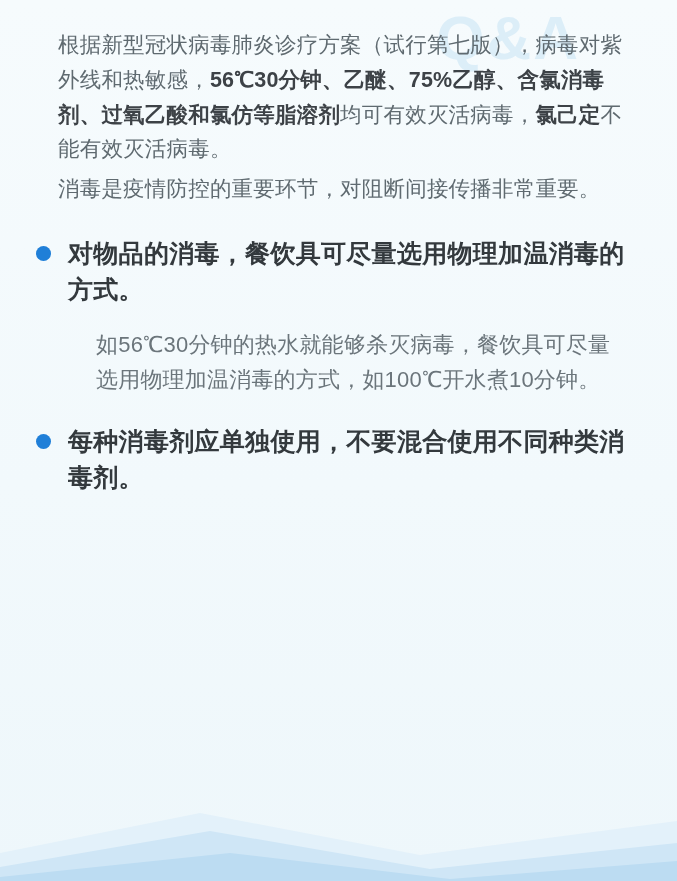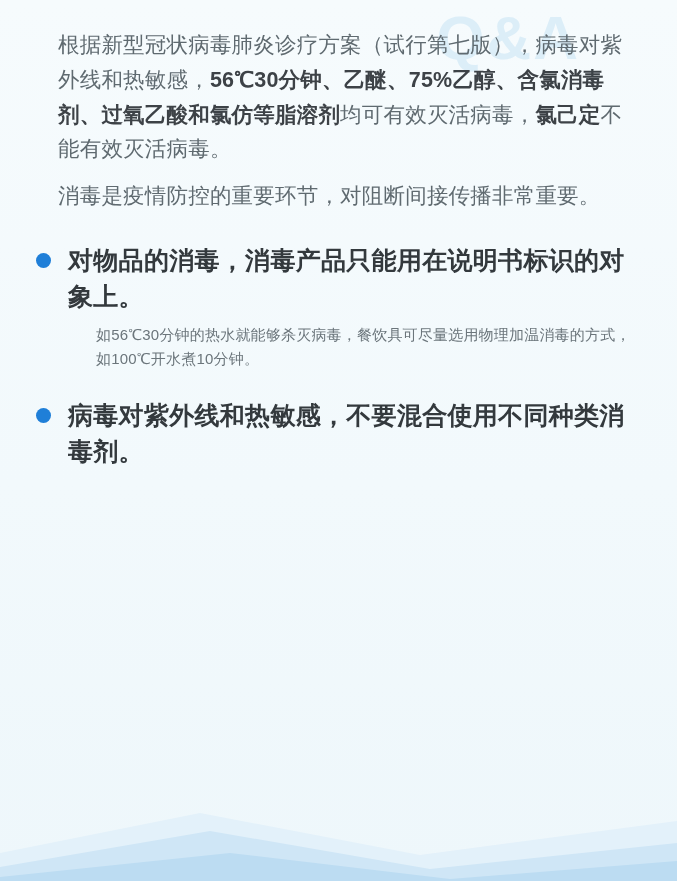--- a/index.html
+++ b/index.html
@@ -53,21 +53,21 @@
     letter-spacing: 0.2px;
   }
   .intro .b {
     font-weight: bold;
     color: #3d4247;
   }
   .intro p {
     margin: 0;
   }
   .intro p + p {
-    margin-top: 12px;
+    margin-top: 5px;
   }
   .bullets {
     margin-top: 28px;
   }
   .bullet-block {
     position: relative;
     margin-bottom: 26px;
   }
   .dot {
     position: absolute;
@@ -80,22 +80,22 @@
   }
   .bullet-title {
     font-size: 25px;
     font-weight: bold;
     color: #33393d;
     line-height: 1.45;
     letter-spacing: 0.3px;
     padding-left: 10px;
   }
   .bullet-body {
-    margin-top: 8px;
-    font-size: 15px;
+    margin-top: 19px;
+    font-size: 22px;
     color: #6b757b;
     line-height: 1.6;
     padding-left: 38px;
     letter-spacing: 0.2px;
   }
 </style>
 </head>
 <body>
 
 <div class="page">
@@ -108,28 +108,28 @@
       <p>
         <span>根据新型冠状病毒肺炎诊疗方案（试行第七版），病毒对紫外线和热敏感，</span><span class="b">56℃30分钟、乙醚、75%乙醇、含氯消毒剂、过氧乙酸和氯仿等脂溶剂</span><span>均可有效灭活病毒，</span><span class="b">氯己定</span><span>不能有效灭活病毒。</span>
       </p>
       <p>消毒是疫情防控的重要环节，对阻断间接传播非常重要。</p>
     </div>
 
     <div class="bullets">
 
       <div class="bullet-block">
         <span class="dot"></span>
-        <div class="bullet-title">对物品的消毒，消毒产品只能用在说明书标识的对象上。</div>
+        <div class="bullet-title">对物品的消毒，餐饮具可尽量选用物理加温消毒的方式。</div>
         <div class="bullet-body">如56℃30分钟的热水就能够杀灭病毒，餐饮具可尽量选用物理加温消毒的方式，如100℃开水煮10分钟。</div>
       </div>
 
 
       <div class="bullet-block">
         <span class="dot"></span>
-        <div class="bullet-title">病毒对紫外线和热敏感，不要混合使用不同种类消毒剂。</div>
+        <div class="bullet-title">每种消毒剂应单独使用，不要混合使用不同种类消毒剂。</div>
       </div>
 
 
     </div>
   </div>
 
   <div class="wave-wrap">
     <svg width="677" height="90" viewBox="0 0 677 90" preserveAspectRatio="none">
       <path d="M0,90 L0,62 L200,22 L420,64 L677,30 L677,90 Z" fill="#e3f1fa"></path>
       <path d="M0,90 L0,76 L210,40 L430,78 L677,52 L677,90 Z" fill="#cfe6f6"></path>

